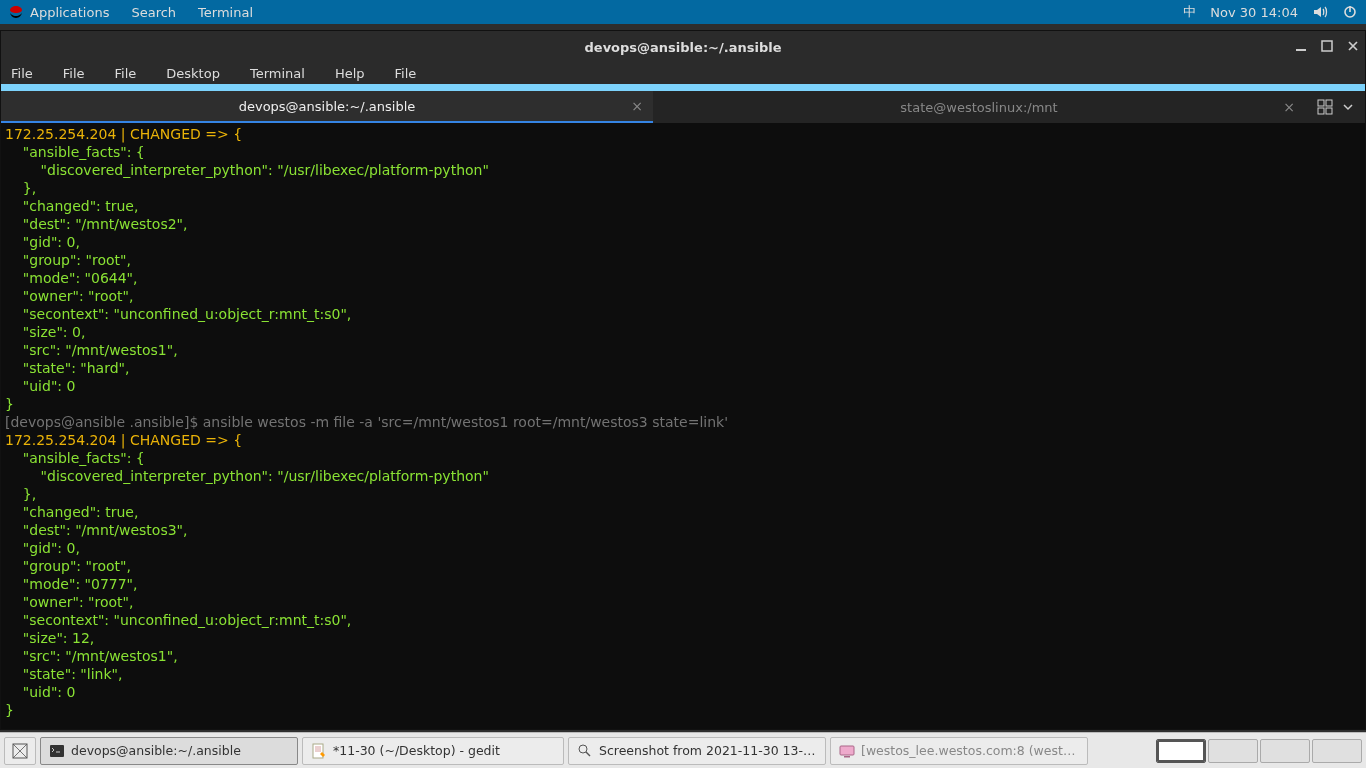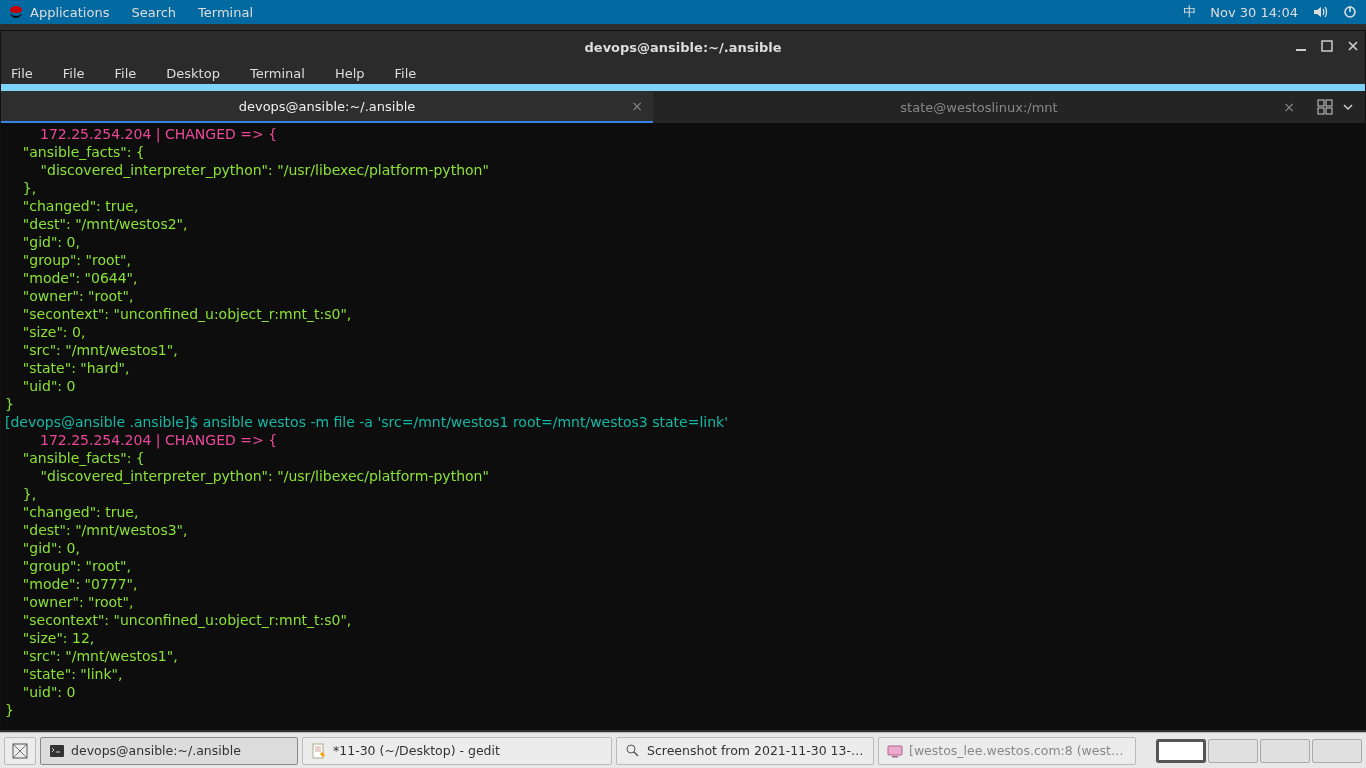--- a/index.html
+++ b/index.html
@@ -15,23 +15,23 @@
 .titlebar .winbtns { position:absolute; right:6px; display:flex; gap:14px; }
 .titlebar .winbtns span { cursor:pointer; }
 .menubar { height:28px; background:#2b2b2b; display:flex; align-items:center; color:#ddd; font-size:13px; padding:0 4px; gap:18px; border-bottom:7px solid #7dd3fc;}
 .menubar span { cursor:pointer; padding:2px 6px; }
 .tabbar { height:32px; background:#242424; display:flex; align-items:stretch; }
 .tab { flex:1; display:flex; align-items:center; justify-content:center; color:#888; font-size:13px; position:relative; cursor:pointer; }
 .tab.active { color:#eee; background:#2e2e2e; border-bottom:2px solid #3584e4; }
 .tab .close { position:absolute; right:10px; color:#888; font-size:14px; }
 .tabbar .tabextra { width:60px; display:flex; align-items:center; justify-content:center; gap:10px; color:#ccc; }
 .termarea { flex:1; background:#0d0d0d; font-family:"DejaVu Sans Mono",monospace; font-size:14px; line-height:18px; padding:2px 4px; color:#fff; overflow:hidden; white-space:pre; }
-.y { color:#ec4899;margin-left:35px; }
+.y { color:#eab308; }
 .g { color:#8ae234; }
-.w { color:#14b8a6; }
+.w { color:#737373; }
 .bottombar { position:absolute; bottom:0; left:0; right:0; height:36px; background:#e8e8e8; display:flex; align-items:center; padding:0 4px; gap:4px; border-top:1px solid #bbb; }
 .taskbtn { height:28px; background:#ececec; border:1px solid #bbb; border-radius:2px; display:flex; align-items:center; padding:0 8px; font-size:12.5px; color:#333; gap:6px; cursor:pointer; min-width:0; }
 .taskbtn.active { background:#dcdcdc; border-color:#888; }
 .taskbtn.dim { color:#888; }
 .taskbtn .ticon { width:16px; height:16px; flex-shrink:0; }
 .tasklabel { white-space:nowrap; overflow:hidden; text-overflow:ellipsis; }
 .wslist { display:flex; gap:2px; margin-left:auto; }
 .ws { width:50px; height:24px; background:#e0e0e0; border:1px solid #aaa; border-radius:2px; }
 .ws.active { background:#fff; border-color:#555; box-shadow:0 0 0 2px #555 inset; }
 </style>
@@ -154,21 +154,21 @@
         <path d="M1 1l14 14M15 1L1 15" stroke="#555" stroke-width="0.8"></path>
       </svg>
   </div>
   <div class="taskbtn active" style="width:258px;">
     <svg class="ticon" viewBox="0 0 16 16">
         <rect x="1" y="2" width="14" height="12" rx="1" fill="#333"></rect>
         <path d="M3 5l2 2-2 2M7 9h4" stroke="#ccc" stroke-width="1" fill="none"></path>
       </svg>
     <span class="tasklabel">devops@ansible:~/.ansible</span>
   </div>
-  <div class="taskbtn" style="width:310px;">
+  <div class="taskbtn" style="width:262px;">
     <svg class="ticon" viewBox="0 0 16 16">
         <rect x="2" y="1" width="10" height="14" fill="#fff" stroke="#aa8"></rect>
         <path d="M4 4h6M4 6h6M4 8h6" stroke="#c88" stroke-width="0.8"></path>
         <path d="M11 9l3 3-2 2-3-3z" fill="#f90"></path>
       </svg>
     <span class="tasklabel">*11-30 (~/Desktop) - gedit</span>
   </div>
   <div class="taskbtn" style="width:258px;">
     <svg class="ticon" viewBox="0 0 16 16">
         <circle cx="6" cy="6" r="4" fill="none" stroke="#555"></circle>

